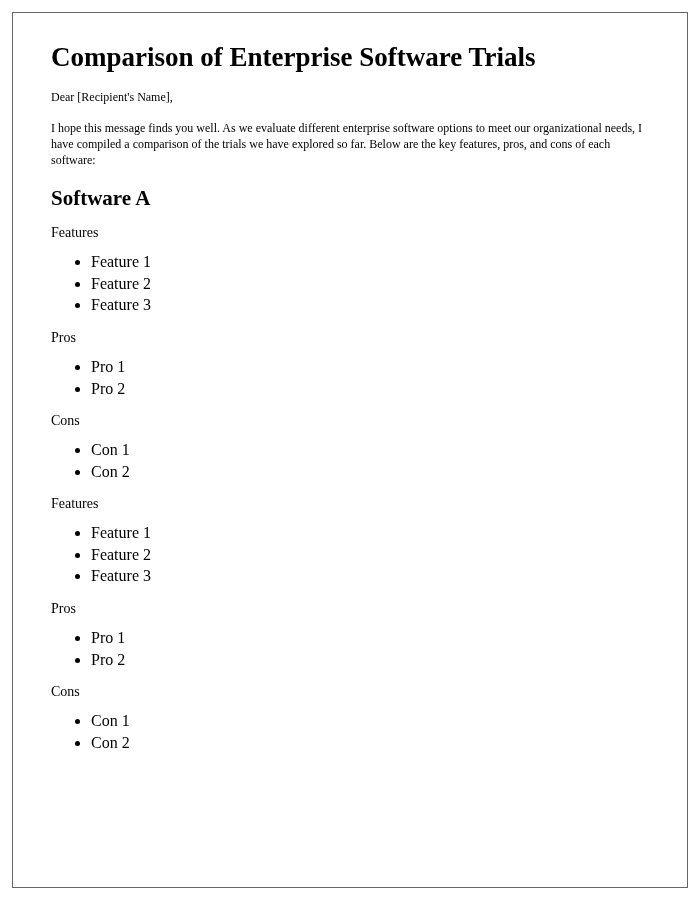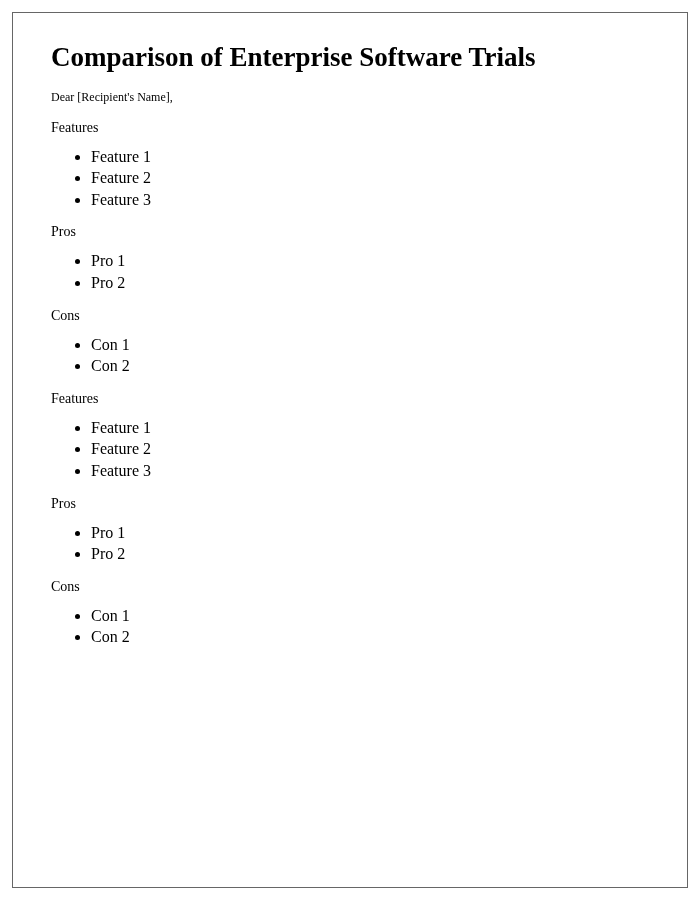--- a/index.html
+++ b/index.html
@@ -57,22 +57,24 @@
   </style>
 </head>
 <body>
 
 <div class="page">
 
   <h1>Comparison of Enterprise Software Trials</h1>
 
   <p>Dear [Recipient's Name],</p>
 
+  <p>I hope this message finds you well. As we evaluate different enterprise software options to meet our organizational needs, I have compiled a comparison of the trials we have explored so far. Below are the key features, pros, and cons of each software:</p>
 
   <div class="software-section">
+    <h2>Software A</h2>
 
     <h3>Features</h3>
     <ul>
       <li>Feature 1</li>
       <li>Feature 2</li>
       <li>Feature 3</li>
     </ul>
 
     <h3>Pros</h3>
     <ul>

